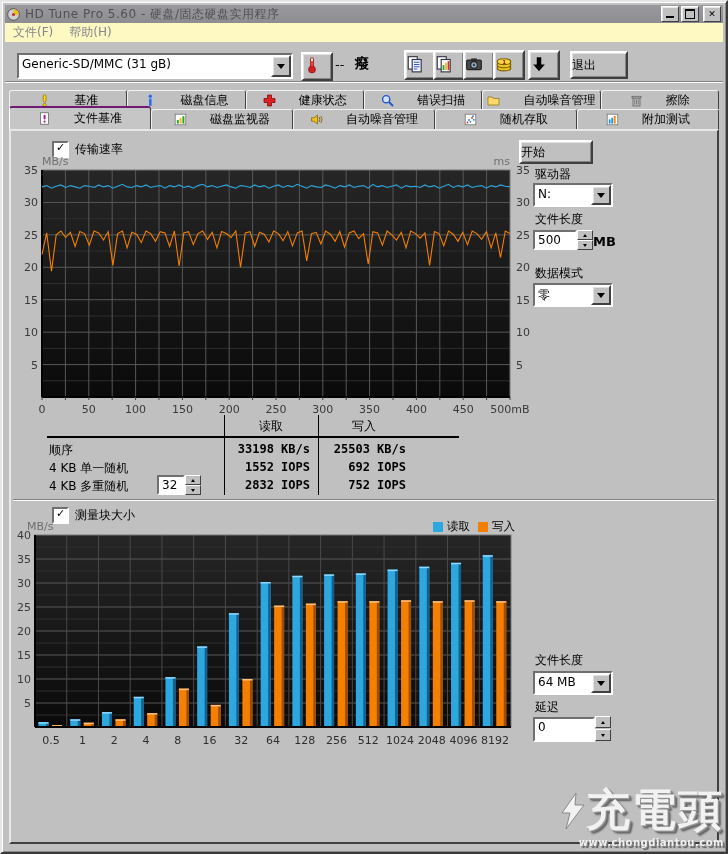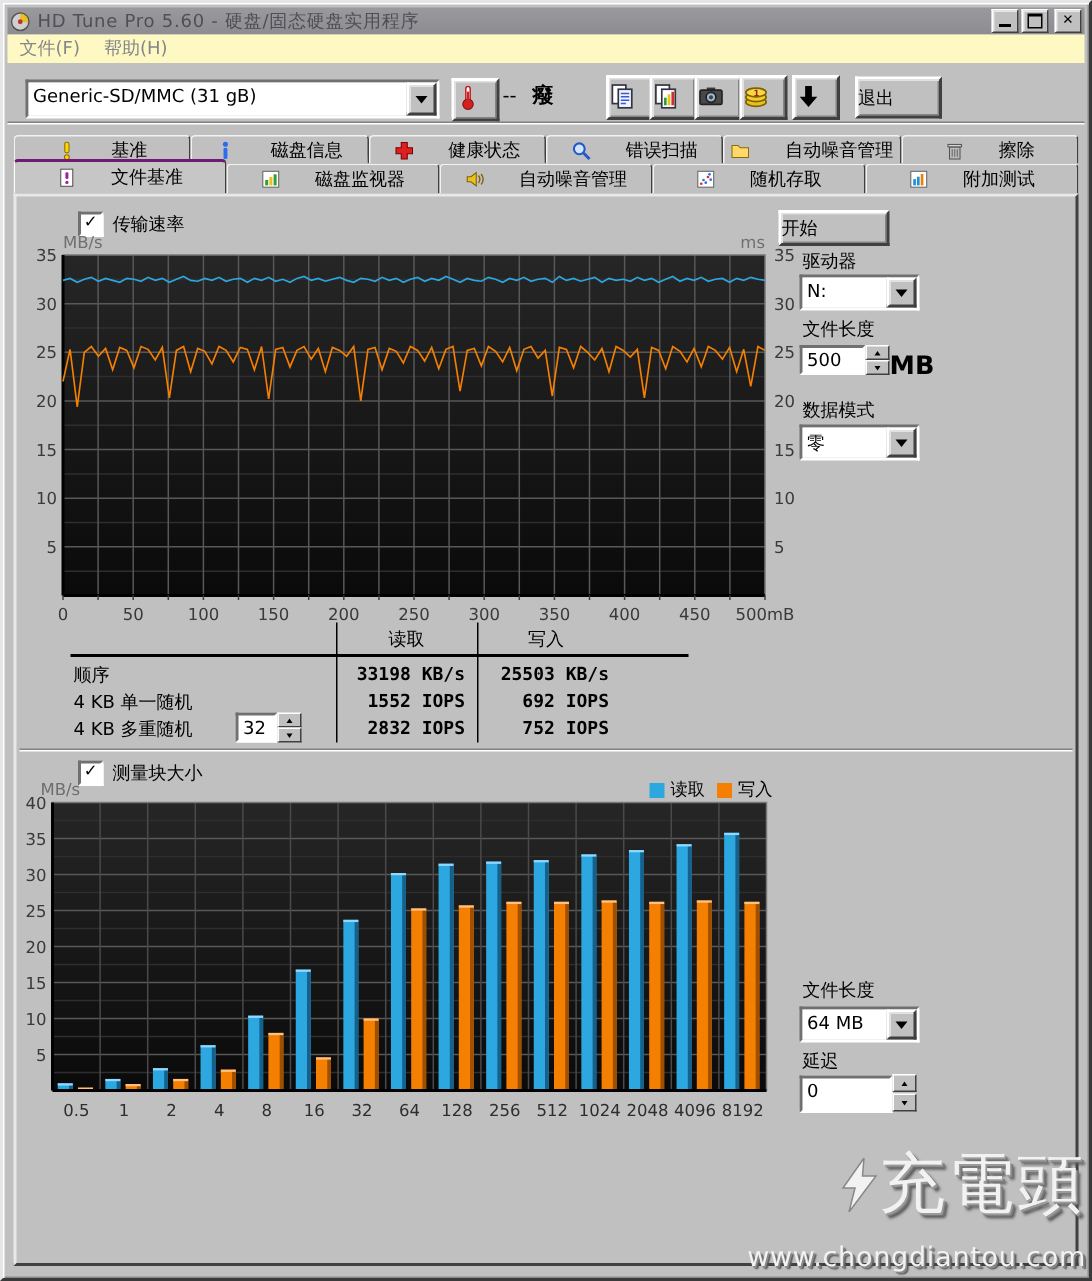--- a/index.html
+++ b/index.html
@@ -53,24 +53,24 @@
   .legsq{width:10px;height:10px;display:inline-block}
   .spin{display:flex}
   .spin .sf{background:#fff;border:2px solid;border-color:#707070 #fff #fff #707070;padding:1px 3px;font-size:12px}
   .spinbtns{display:flex;flex-direction:column}
   .spinbtns .sb{width:14px;height:8px;background:#c0c0c0;border:1px solid;border-color:#fff #404040 #404040 #fff;
                 display:flex;align-items:center;justify-content:center}
   .spinbtns .sb i{display:block;width:0;height:0;border:2px solid transparent}
   .spinbtns .sb.up i{border-bottom:3px solid #000;margin-bottom:2px}
   .spinbtns .sb.dn i{border-top:3px solid #000;margin-top:2px}
   .watermark{position:absolute;right:2px;bottom:4px;z-index:50;text-align:right;
-             color:#f2f2f2;font-weight:normal;line-height:1;pointer-events:none}
+             color:#f2f2f2;font-weight:bold;line-height:1;pointer-events:none}
   .watermark .logo{font-size:44px;letter-spacing:2px;
                    text-shadow:1px 1px 0 #9a9a9a,2px 2px 0 #777,3px 3px 2px #555}
-  .watermark .url{font-size:18px;margin-top:18px;letter-spacing:0.5px;
+  .watermark .url{font-size:10px;margin-top:6px;letter-spacing:0.5px;
                   text-shadow:1px 1px 0 #888,2px 2px 1px #555}
 </style>
 </head>
 <body>
 
 <div class="window">
 
   <div class="titlebar">
     <span class="ticon">
       <svg viewBox="0 0 13 13">
@@ -398,21 +398,21 @@
       <span class="sf" style="width:34px">500</span>
       <span class="spinbtns">
           <span class="sb up">
             <i></i>
           </span>
           <span class="sb dn">
             <i></i>
           </span>
         </span>
     </div>
-    <span class="abs" style="left:582px;top:103px;font-weight:bold;font-size:17px">MB</span>
+    <span class="abs" style="left:582px;top:103px;font-weight:bold;font-size:13px">MB</span>
     <span class="abs" style="left:524px;top:134px">数据模式</span>
     <div class="combo abs" style="left:522px;top:152px;width:76px;height:20px;border:2px solid;border-color:#707070 #fff #fff #707070">
       <span class="fld">零</span>
       <span class="dbtn">
           <span class="tri-d"></span>
         </span>
     </div>
 
     <div class="abs" style="left:213px;top:284px;width:1px;height:80px;background:#000"></div>
     <div class="abs" style="left:307px;top:284px;width:1px;height:80px;background:#000"></div>

